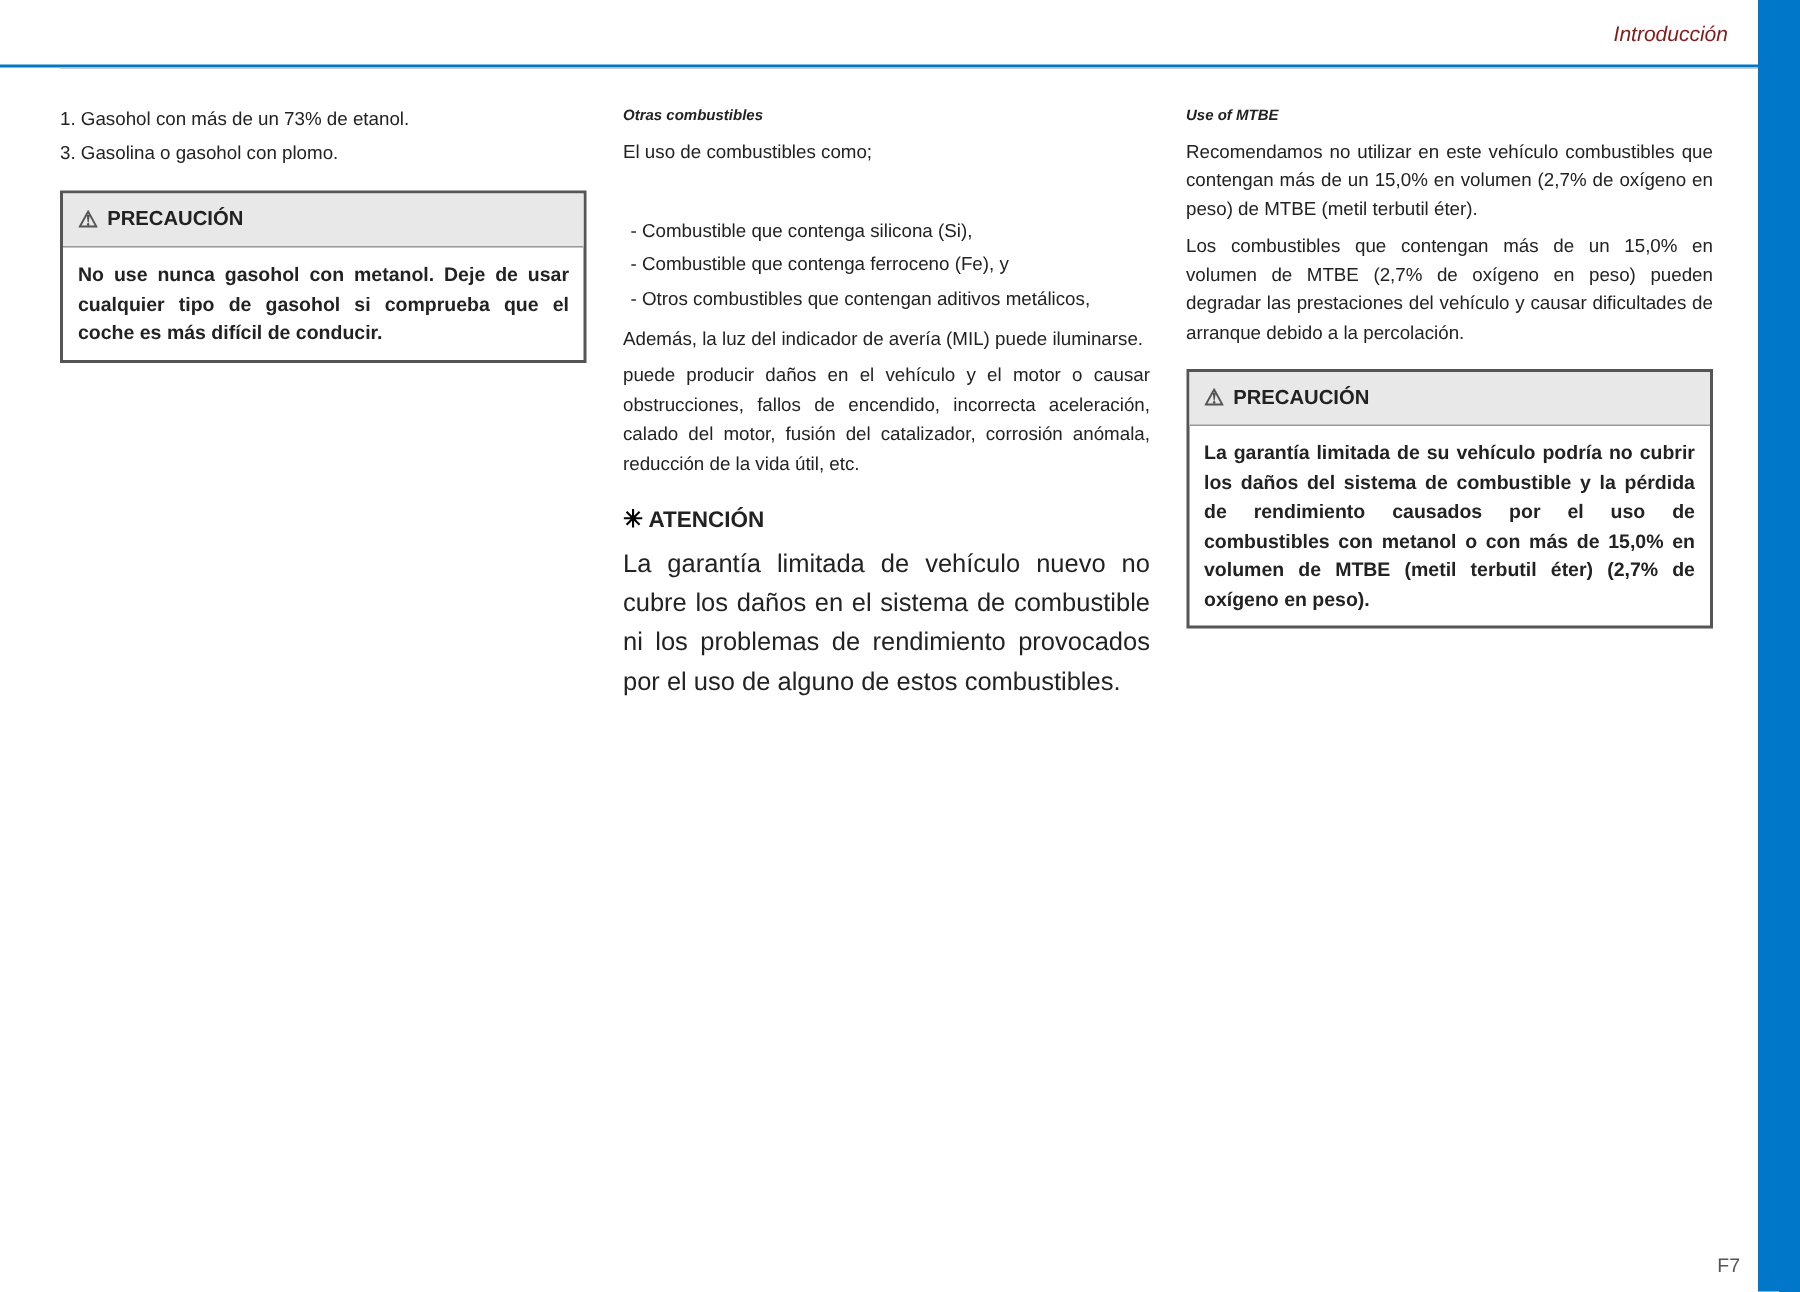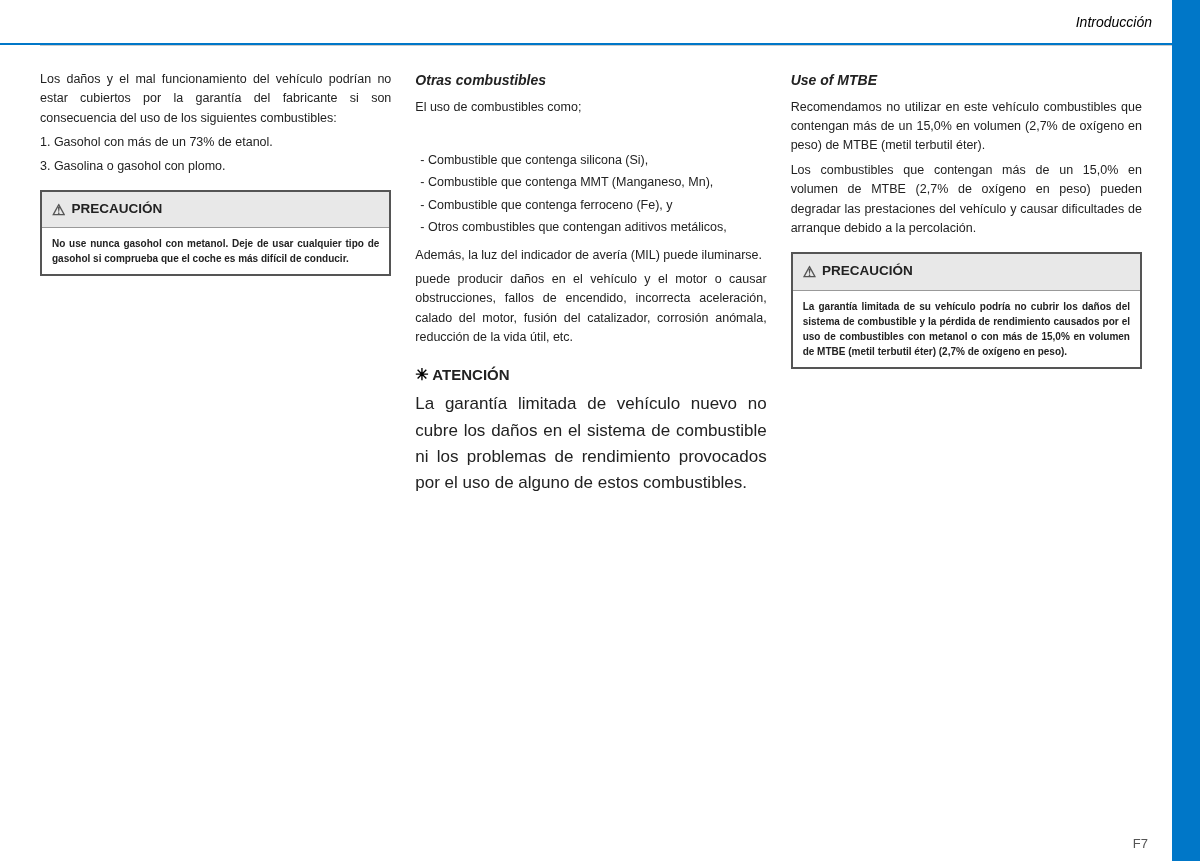--- a/index.html
+++ b/index.html
@@ -33,36 +33,36 @@
       right: 28px;
       height: 45px;
       display: flex;
       align-items: center;
       justify-content: flex-end;
       padding-right: 20px;
       border-bottom: 2px solid #0077c8;
     }
 
     .header-title {
-      color: #000000;
+      color: #7f1d1d;
       font-size: 14px;
       font-style: italic;
     }
 
     
     .footer-bar {
       position: absolute;
       bottom: 0;
       left: 0;
       right: 28px;
       height: 35px;
       display: flex;
       align-items: center;
       justify-content: flex-end;
-      padding-right: 24px;
+      padding-right: 12px;
     }
 
     .footer-page {
       color: #555;
       font-size: 13px;
     }
 
     
     .content-area {
       position: absolute;
@@ -109,21 +109,21 @@
       border-bottom: 1px solid #999;
     }
 
     .caution-icon {
       color: #555;
       font-size: 15px;
     }
 
     .caution-body {
       padding: 8px 10px;
-      font-size: 10px;
+      font-size: 13px;
       line-height: 1.5;
       font-weight: bold;
       text-align: justify;
     }
 
     
     .attention-box {
       margin-top: 16px;
     }
 
@@ -137,21 +137,21 @@
       font-size: 17px;
       line-height: 1.55;
       font-weight: normal;
       text-align: justify;
     }
 
     
     .section-title {
       font-style: italic;
       font-weight: bold;
-      font-size: 14px;
+      font-size: 10px;
       margin-bottom: 6px;
     }
 
     p {
       text-align: justify;
       margin-bottom: 5px;
     }
 
     ul.dash-list {
       list-style: none;
@@ -208,41 +208,39 @@
 </div>
 <div class="header-line"></div>
 
 <div class="footer-bar">
   <span class="footer-page">F7</span>
 </div>
 
 <div class="content-area">
 
   <div class="col">
-    <p>Los daños y el mal funcionamiento del vehículo podrían no estar cubiertos por la garantía del fabricante si son consecuencia del uso de los siguientes combustibles:</p>
     <ol class="numbered-list">
       <li>1. Gasohol con más de un 73% de etanol.</li>
       <li>3. Gasolina o gasohol con plomo.</li>
     </ol>
 
     <div class="caution-box">
       <div class="caution-header">
         <span class="caution-icon">⚠</span>
         <span>PRECAUCIÓN</span>
       </div>
       <div class="caution-body">No use nunca gasohol con metanol. Deje de usar cualquier tipo de gasohol si comprueba que el coche es más difícil de conducir.</div>
     </div>
   </div>
 
   <div class="col">
     <div class="section-title">Otras combustibles</div>
     <p>El uso de combustibles como;</p>
     <ul class="dash-list">
       <li>Combustible que contenga silicona (Si),</li>
-      <li>Combustible que contenga MMT (Manganeso, Mn),</li>
       <li>Combustible que contenga ferroceno (Fe), y</li>
       <li>Otros combustibles que contengan aditivos metálicos,</li>
     </ul>
     <p>Además, la luz del indicador de avería (MIL) puede iluminarse.</p>
     <p>puede producir daños en el vehículo y el motor o causar obstrucciones, fallos de encendido, incorrecta aceleración, calado del motor, fusión del catalizador, corrosión anómala, reducción de la vida útil, etc.</p>
 
     <div class="attention-box">
       <div class="attention-header">
         <span class="asterisk-star">✳</span>
         <span> ATENCIÓN</span>

